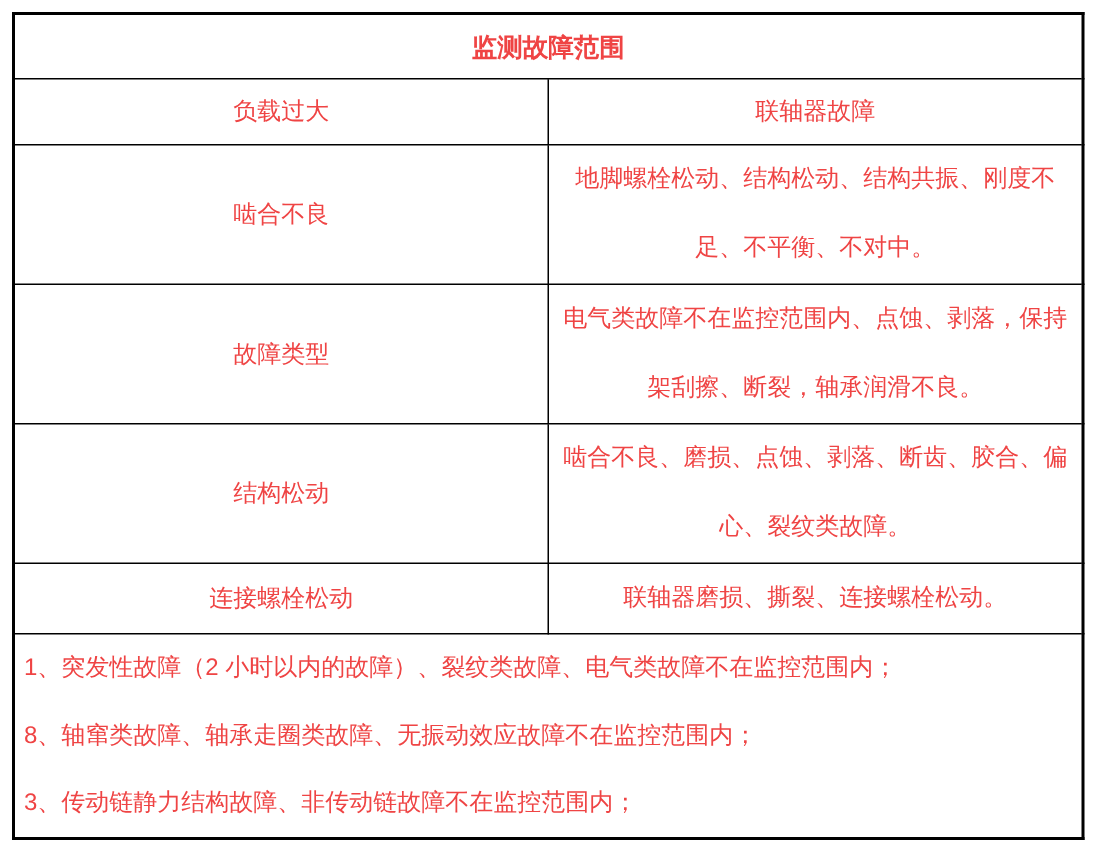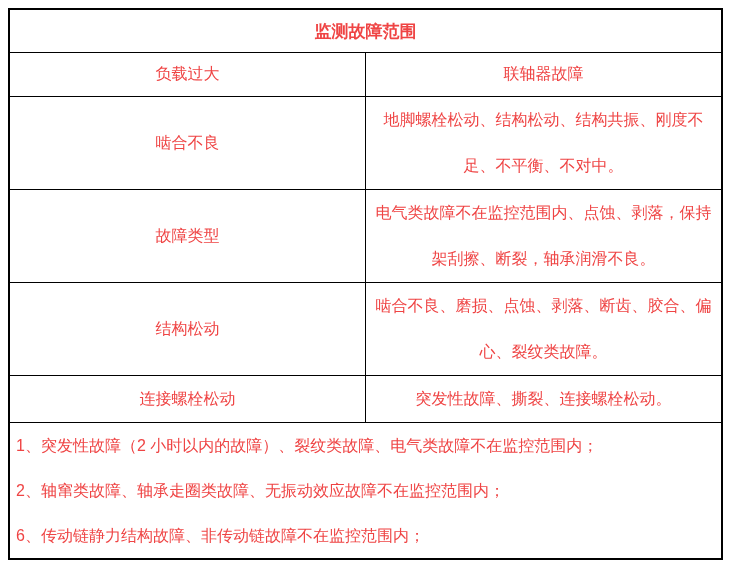--- a/index.html
+++ b/index.html
@@ -86,23 +86,23 @@
     <tr class="data-row-tall">
       <td class="type-cell">故障类型</td>
       <td class="desc-cell">电气类故障不在监控范围内、点蚀、剥落，保持架刮擦、断裂，轴承润滑不良。</td>
     </tr>
     <tr class="data-row-tall">
       <td class="type-cell">结构松动</td>
       <td class="desc-cell">啮合不良、磨损、点蚀、剥落、断齿、胶合、偏心、裂纹类故障。</td>
     </tr>
     <tr class="data-row-short">
       <td class="type-cell">连接螺栓松动</td>
-      <td class="desc-cell">突发性故障、撕裂、连接螺栓松动。</td>
+      <td class="desc-cell">联轴器磨损、撕裂、连接螺栓松动。</td>
     </tr>
     <tr class="notes-row">
       <td colspan="2">
         <div class="note-line">1、突发性故障（2 小时以内的故障）、裂纹类故障、电气类故障不在监控范围内；</div>
-        <div class="note-line">2、轴窜类故障、轴承走圈类故障、无振动效应故障不在监控范围内；</div>
-        <div class="note-line">6、传动链静力结构故障、非传动链故障不在监控范围内；</div>
+        <div class="note-line">8、轴窜类故障、轴承走圈类故障、无振动效应故障不在监控范围内；</div>
+        <div class="note-line">3、传动链静力结构故障、非传动链故障不在监控范围内；</div>
       </td>
     </tr>
   </tbody>
 </table>
 
 </body></html>

